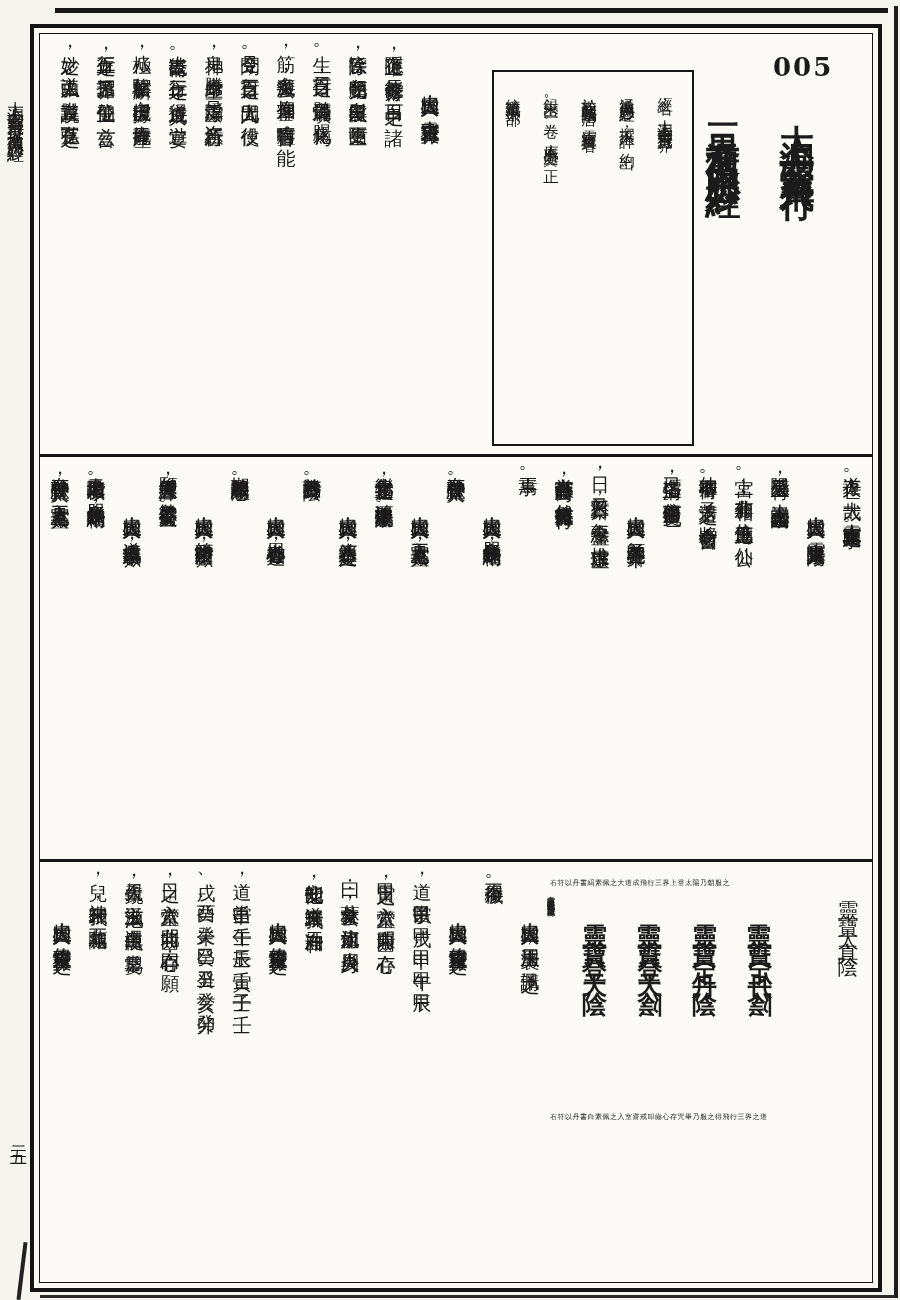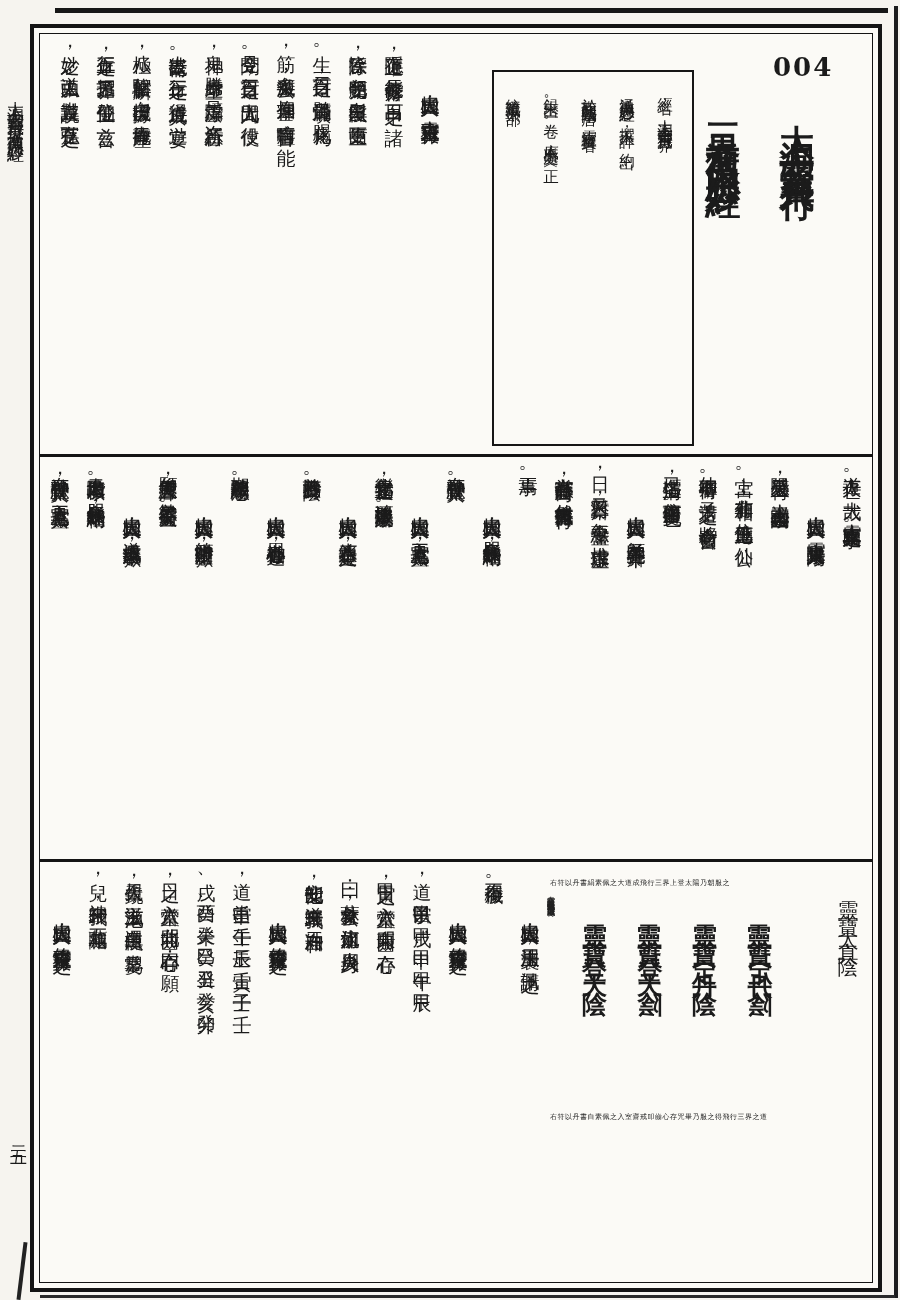--- a/index.html
+++ b/index.html
@@ -61,21 +61,21 @@
   <div class="scan-bottom"></div>
   <div class="scan-corner"></div>
 
   <div class="running-title">太上洞玄靈寶飛行三界通微内思妙經</div>
   <div class="folio">二五</div>
 
   <div class="frame">
     <div class="inner">
 
       <div class="section s1">
-        <div class="code004">004</div>
+        <div class="code004">005</div>
         <div class="title-col title1">太上洞玄靈寶飛行</div>
         <div class="title-col title2">三界通微内思妙經</div>
         <div class="colophon">
           <div class="vflow">
               <p>經名：太上洞玄靈寶飛行三界</p>
               <p>通微内思妙經。撰人不詳，約出</p>
               <p>於南北朝或隋唐。靈寶經目著</p>
               <p>録未出。一卷。底本出處：《正</p>
               <p>統道藏》太平部。</p>
             </div>

